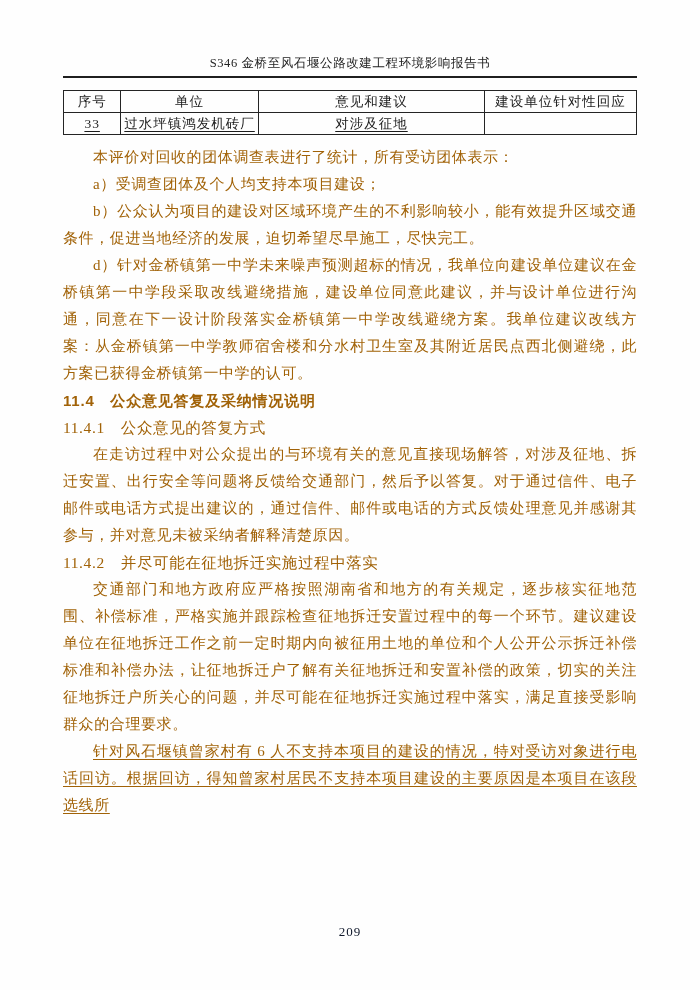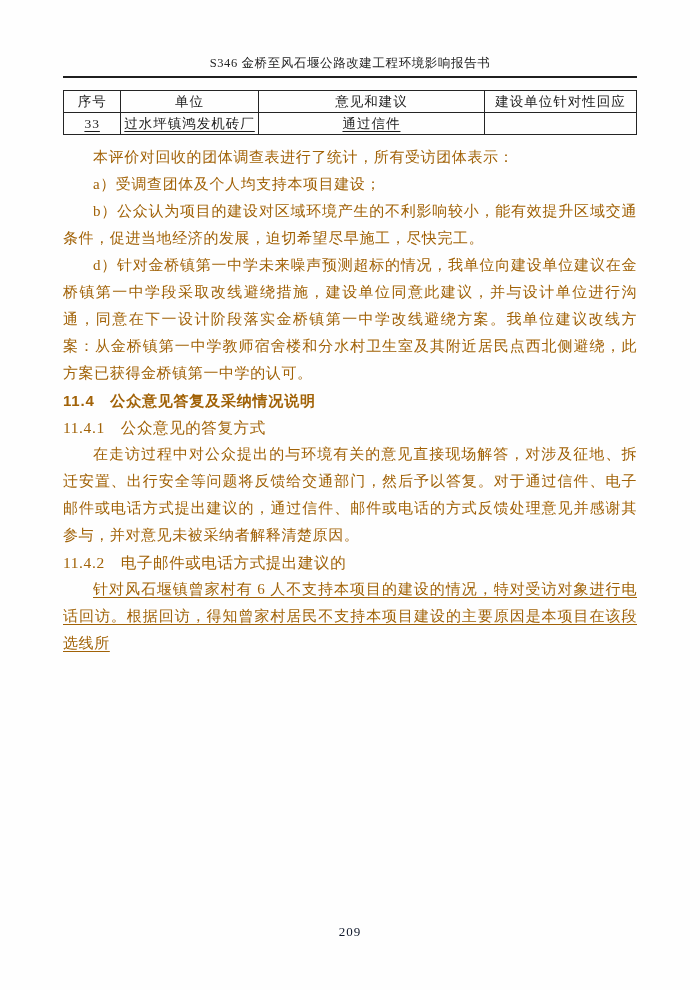--- a/index.html
+++ b/index.html
@@ -108,37 +108,38 @@
           <th>序号</th>
           <th>单位</th>
           <th>意见和建议</th>
           <th>建设单位针对性回应</th>
         </tr>
       </thead>
       <tbody>
         <tr>
           <td class="u">33</td>
           <td class="u">过水坪镇鸿发机砖厂</td>
-          <td class="u">通过信件</td>
+          <td class="u">对涉及征地</td>
           <td></td>
         </tr>
       </tbody>
     </table>
 
     <div class="bodytext">
       <p class="para">本评价对回收的团体调查表进行了统计，所有受访团体表示：</p>
       <p class="para">a）受调查团体及个人均支持本项目建设；</p>
       <p class="para">b）公众认为项目的建设对区域环境产生的不利影响较小，能有效提升区域交通条件，促进当地经济的发展，迫切希望尽早施工，尽快完工。</p>
       <p class="para">d）针对金桥镇第一中学未来噪声预测超标的情况，我单位向建设单位建议在金桥镇第一中学段采取改线避绕措施，建设单位同意此建议，并与设计单位进行沟通，同意在下一设计阶段落实金桥镇第一中学改线避绕方案。我单位建议改线方案：从金桥镇第一中学教师宿舍楼和分水村卫生室及其附近居民点西北侧避绕，此方案已获得金桥镇第一中学的认可。</p>
 
       <h2 class="h-bold">11.4　公众意见答复及采纳情况说明</h2>
       <h3 class="h-plain">11.4.1　公众意见的答复方式</h3>
       <p class="para">在走访过程中对公众提出的与环境有关的意见直接现场解答，对涉及征地、拆迁安置、出行安全等问题将反馈给交通部门，然后予以答复。对于通过信件、电子邮件或电话方式提出建议的，通过信件、邮件或电话的方式反馈处理意见并感谢其参与，并对意见未被采纳者解释清楚原因。</p>
 
-      <h3 class="h-plain">11.4.2　电子邮件或电话方式提出建议的</h3>
+      <h3 class="h-plain">11.4.2　并尽可能在征地拆迁实施过程中落实</h3>
+      <p class="para">交通部门和地方政府应严格按照湖南省和地方的有关规定，逐步核实征地范围、补偿标准，严格实施并跟踪检查征地拆迁安置过程中的每一个环节。建议建设单位在征地拆迁工作之前一定时期内向被征用土地的单位和个人公开公示拆迁补偿标准和补偿办法，让征地拆迁户了解有关征地拆迁和安置补偿的政策，切实的关注征地拆迁户所关心的问题，并尽可能在征地拆迁实施过程中落实，满足直接受影响群众的合理要求。</p>
 
       <p class="para"><span class="u">针对风石堰镇曾家村有 6 人不支持本项目的建设的情况，特对受访对象进行电话回访。根据回访，得知曾家村居民不支持本项目建设的主要原因是本项目在该段选线所</span></p>
     </div>
 
   </div>
 
   <div class="footer">209</div>
 </div>
 
 </body></html>

